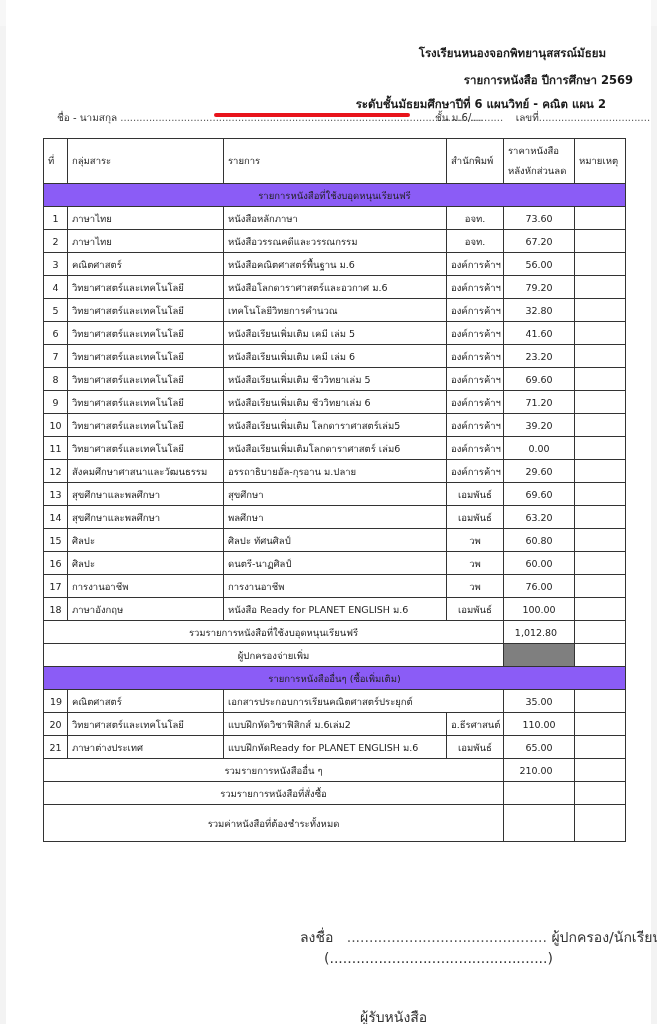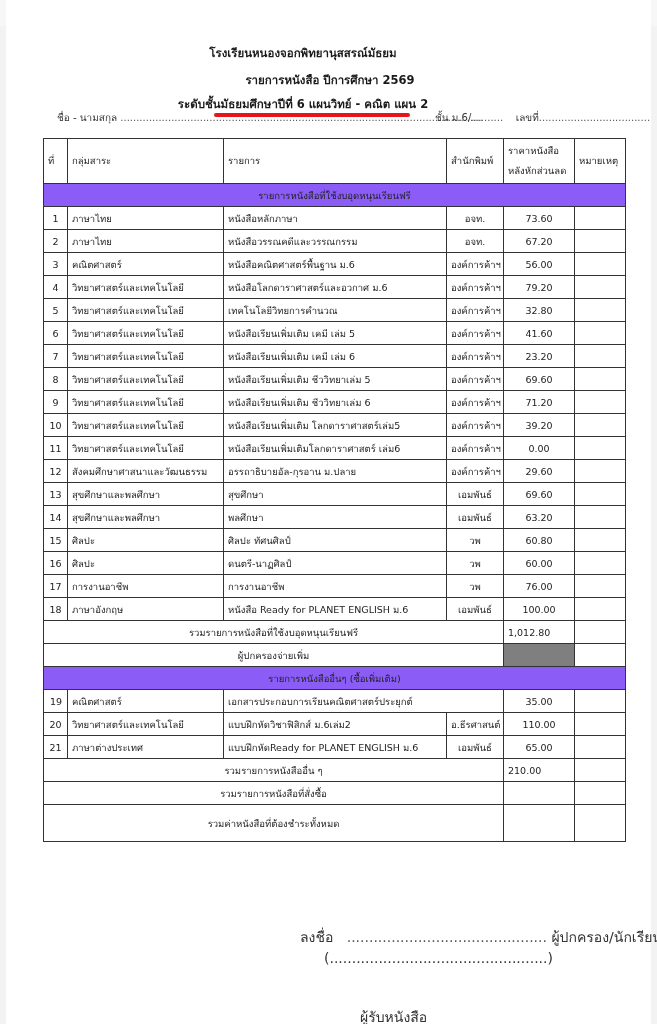--- a/index.html
+++ b/index.html
@@ -6,41 +6,41 @@
   body {
     width:657px; height:1024px; background:#f3f3f3;
     font-family:"DejaVu Sans", sans-serif; color:#222;
     position:relative; overflow:hidden;
   }
   .page {
     position:absolute; left:6px; top:0; width:645px; height:1024px;
     background:#ffffff;
   }
   .topband { position:absolute; left:0; top:0; width:657px; height:26px; background:#f7f7f7; }
-  .title { position:absolute; left:0; width:606px; text-align:center; font-size:11.5px; font-weight:bold; color:#1a1a1a; }
+  .title { position:absolute; left:0; width:606px; text-align:right; font-size:11.5px; font-weight:bold; color:#1a1a1a; }
   .t1 { top:44px; } .t2 { top:71px;margin-left:27px; } .t3 { top:95px; }
   .t3 span { position:relative; }
   .underline {
     position:absolute; left:214px; top:113px; width:196px; height:4px;
     background:#e8141b; border-radius:2px;
   }
   .nameline { position:absolute; top:110px; font-size:10px; color:#333; white-space:nowrap; }
   .dots { letter-spacing:0; color:#555; }
   table.book {
     position:absolute; left:43px; top:138px;
     border-collapse:collapse; table-layout:fixed; width:582px;
     font-size:9.5px;
   }
   table.book td, table.book th {
     border:1.3px solid #333; padding:0 4px; height:22px;
     white-space:nowrap; overflow:hidden; font-weight:normal;
   }
   table.book th { height:44px; text-align:left; line-height:20px; }
   .c { text-align:center; }
-  .r { text-align:left; padding-right:10px !important; }
+  .r { text-align:center; padding-right:10px !important; }
   .section td { background:#8b5cf6; text-align:center; height:22px; }
   .shade { background:#7f7f7f; }
   .num { text-align:center; padding:0 !important; }
   .num-r { text-align:center; padding-right:3px !important; }
   tr.tall td { height:36px; }
   .sign { position:absolute; font-size:14px; color:#333; white-space:nowrap; }
 </style>
 </head>
 <body>
 

